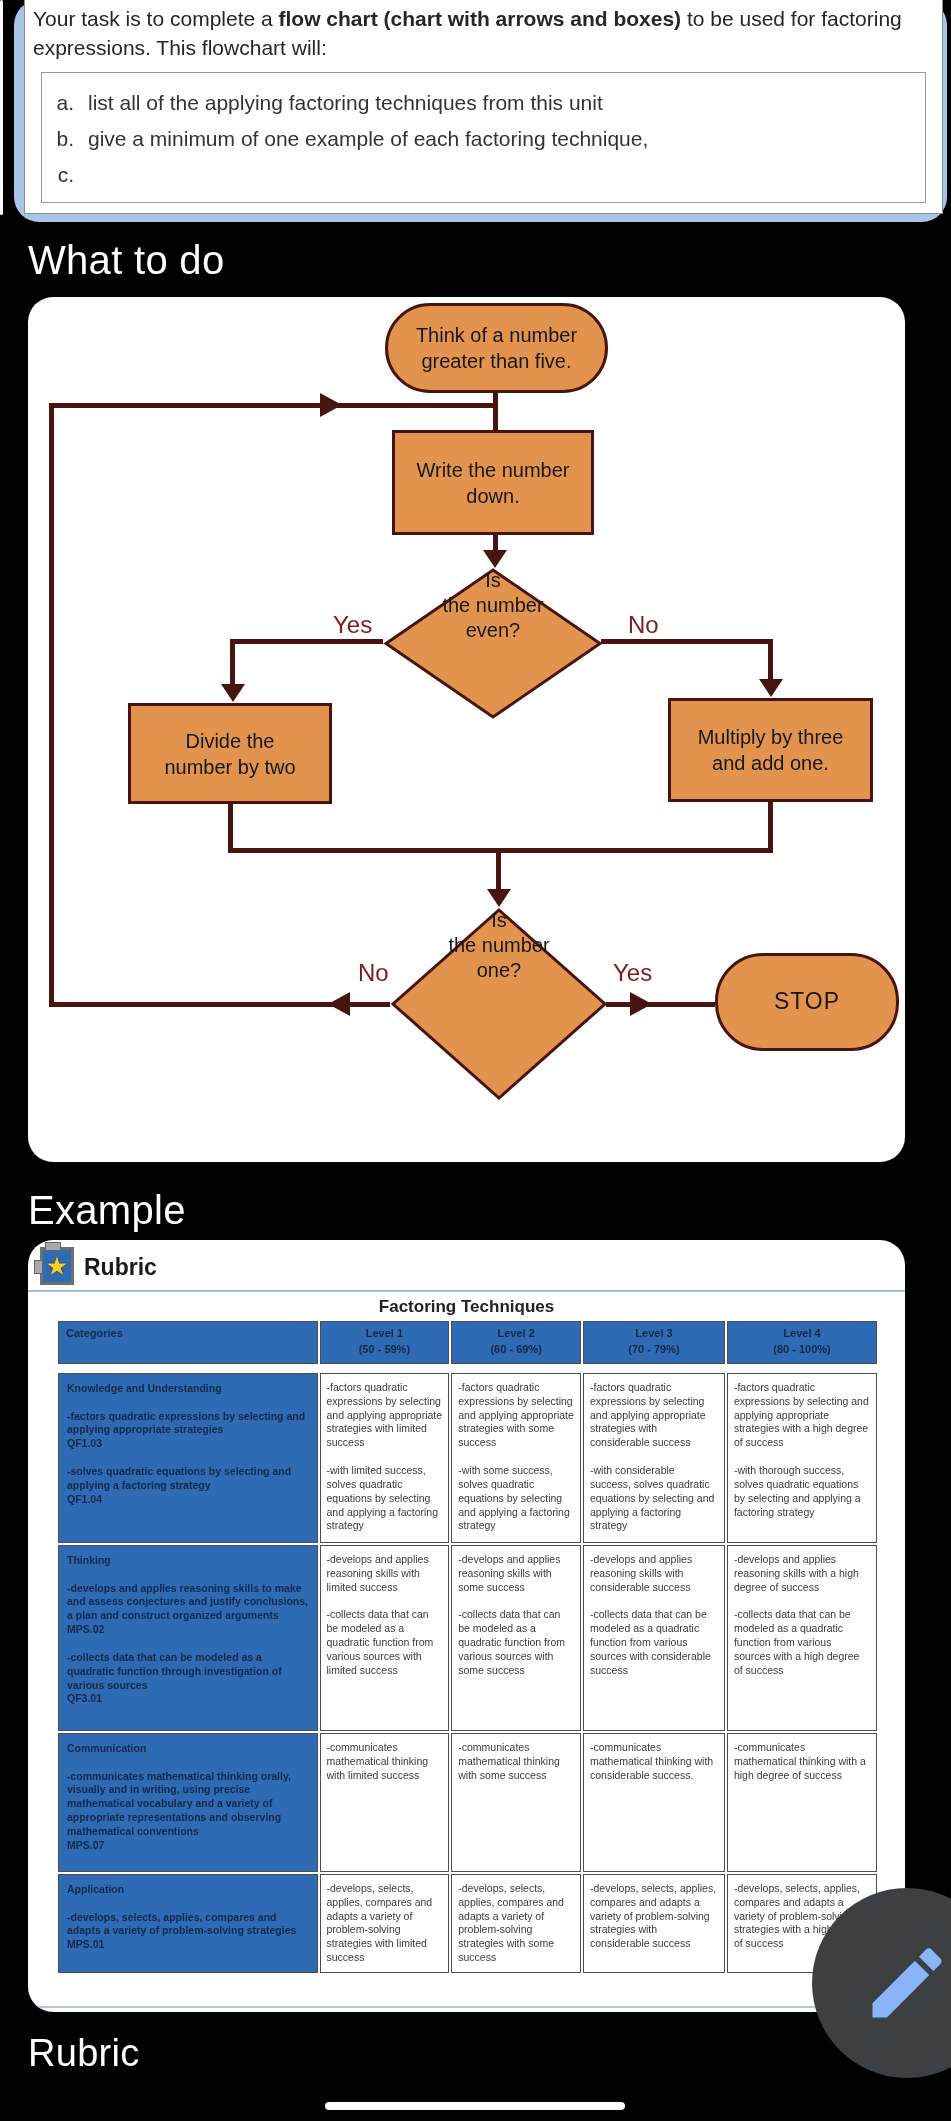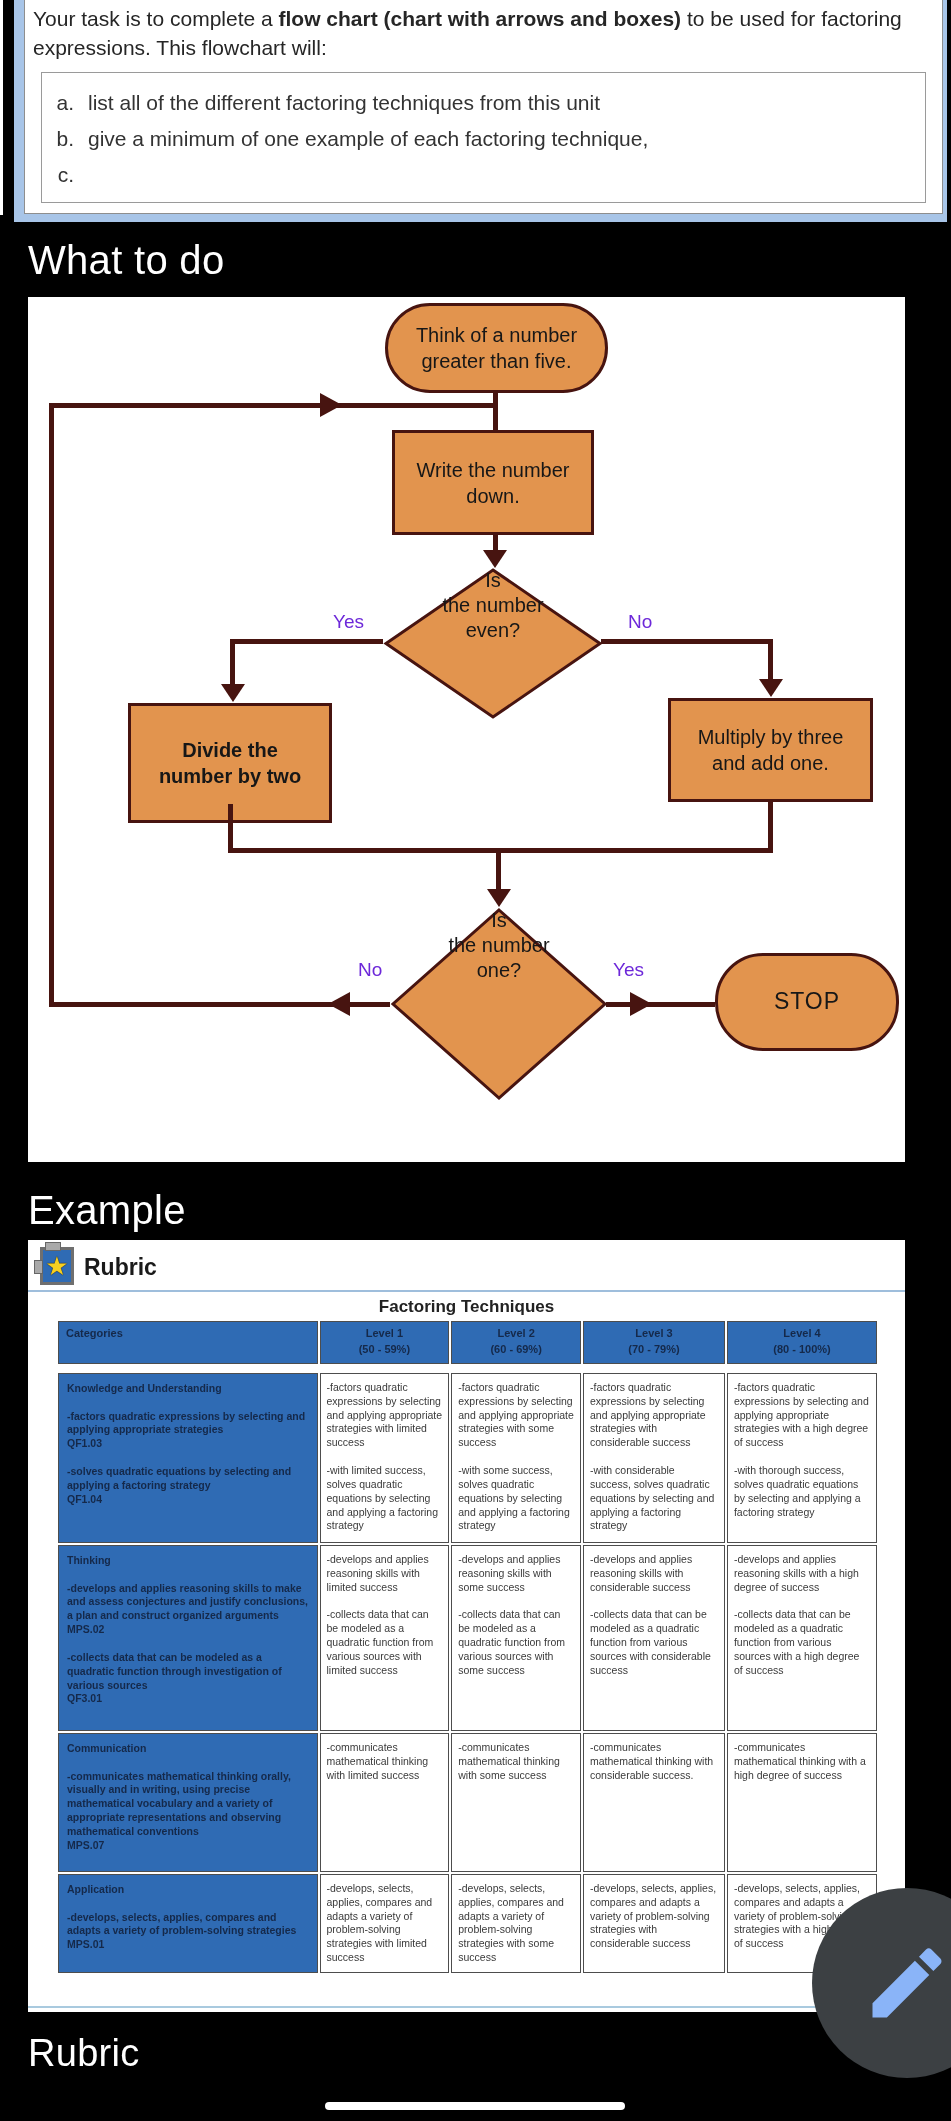--- a/index.html
+++ b/index.html
@@ -9,21 +9,21 @@
     --navy:#15294A;
     --grid:#4d4d4d;
     --framelblue:#A8C5E8;
   }
   *{margin:0;padding:0;box-sizing:border-box;}
   html,body{background:#000;}
   body{
     position:relative;width:951px;height:2121px;overflow:hidden;
     font-family:"Liberation Sans", sans-serif;
   }
-  .abs{position:absolute;}
+  .abs{position:absolute;border-radius:25px;}
 
   
   .edge-sliver{left:0;top:0;width:3px;height:215px;background:#fff;}
   .task-frame{left:14px;top:0;width:933px;height:222px;background:var(--framelblue);}
   .task-panel{position:absolute;left:10px;top:0;right:4px;bottom:8px;background:#fff;border:1px solid #8e8e8e;border-top:none;}
   .task-intro{position:absolute;left:8px;top:5px;right:14px;font-size:21px;line-height:1.38;color:#262626;}
   .task-listbox{position:absolute;left:16px;right:16px;top:72px;bottom:10px;border:1px solid #9a9a9a;padding:12px 0 0 0;}
   .task-item{display:flex;font-size:21px;color:#333;line-height:36px;}
   .task-item .mk{width:46px;text-align:right;padding-right:14px;}
 
@@ -34,21 +34,21 @@
   .flow-panel{left:28px;top:297px;width:877px;height:865px;background:#fff;}
   .node{position:absolute;background:var(--orange);border:3px solid var(--line);
         display:flex;align-items:center;justify-content:center;text-align:center;
         font-size:20px;line-height:1.3;color:#171717;white-space:pre-line;}
   .stadium{border-radius:48px;}
   .conn{position:absolute;background:var(--line);}
   .ah{position:absolute;width:0;height:0;}
   .ah-right{border-top:12px solid transparent;border-bottom:12px solid transparent;border-left:22px solid var(--line);}
   .ah-left{border-top:12px solid transparent;border-bottom:12px solid transparent;border-right:22px solid var(--line);}
   .ah-down{border-left:12px solid transparent;border-right:12px solid transparent;border-top:18px solid var(--line);}
-  .flabel{position:absolute;font-size:19px;color:#6d28d9;}
+  .flabel{position:absolute;font-size:24px;color:#7f1d1d;}
   .diamond-wrap{position:absolute;display:flex;align-items:flex-start;justify-content:center;}
   .diamond-wrap svg{position:absolute;left:0;top:0;}
   .diamond-text{position:relative;font-size:20px;line-height:1.25;color:#171717;text-align:center;white-space:pre-line;}
 
   
   .rubric-panel{left:28px;top:1240px;width:877px;height:772px;background:#fff;overflow:hidden;}
   .rubric-icon{position:absolute;left:12px;top:7px;width:34px;height:38px;background:var(--blue);
                border:3px solid #6f6f6f;display:flex;align-items:center;justify-content:center;}
   .rubric-icon .star{color:#F7D021;font-size:26px;line-height:26px;
         text-shadow:0 0 1px #222,0 0 1px #222;}
@@ -79,21 +79,21 @@
 <body>
 
 <div class="abs edge-sliver"></div>
 
 <div class="abs task-frame">
   <div class="task-panel">
     <div class="task-intro"><span>Your task is to complete a </span><b>flow chart (chart with arrows and boxes)</b><span> to be used for factoring expressions. This flowchart will:</span></div>
     <div class="task-listbox">
       <div class="task-item">
         <span class="mk">a.</span>
-        <span>list all of the different factoring techniques from this unit</span>
+        <span>list all of the applying factoring techniques from this unit</span>
       </div>
       <div class="task-item">
         <span class="mk">b.</span>
         <span>give a minimum of one example of each factoring technique,</span>
       </div>
       <div class="task-item">
         <span class="mk">c.</span>
       </div>
     </div>
   </div>
@@ -125,21 +125,21 @@
     <div class="diamond-text">Is
 the number
 even?</div>
   </div>
   <div class="flabel" style="left:305px;top:314px;">Yes</div>
   <div class="flabel" style="left:600px;top:314px;">No</div>
 
   <div class="conn" style="left:202px;top:342px;width:153px;height:5px;"></div>
   <div class="conn" style="left:202px;top:342px;width:5px;height:47px;"></div>
   <div class="ah ah-down" style="left:193px;top:387px;"></div>
-  <div class="node" style="left:100px;top:406px;width:204px;height:120px;font-weight:bold;">Divide the
+  <div class="node" style="left:100px;top:406px;width:204px;height:101px;">Divide the
 number by two</div>
 
   <div class="conn" style="left:573px;top:342px;width:172px;height:5px;"></div>
   <div class="conn" style="left:740px;top:342px;width:5px;height:42px;"></div>
   <div class="ah ah-down" style="left:731px;top:382px;"></div>
   <div class="node" style="left:640px;top:401px;width:205px;height:104px;">Multiply by three
 and add one.</div>
 
   <div class="conn" style="left:200px;top:507px;width:5px;height:49px;"></div>
   <div class="conn" style="left:740px;top:505px;width:5px;height:51px;"></div>

